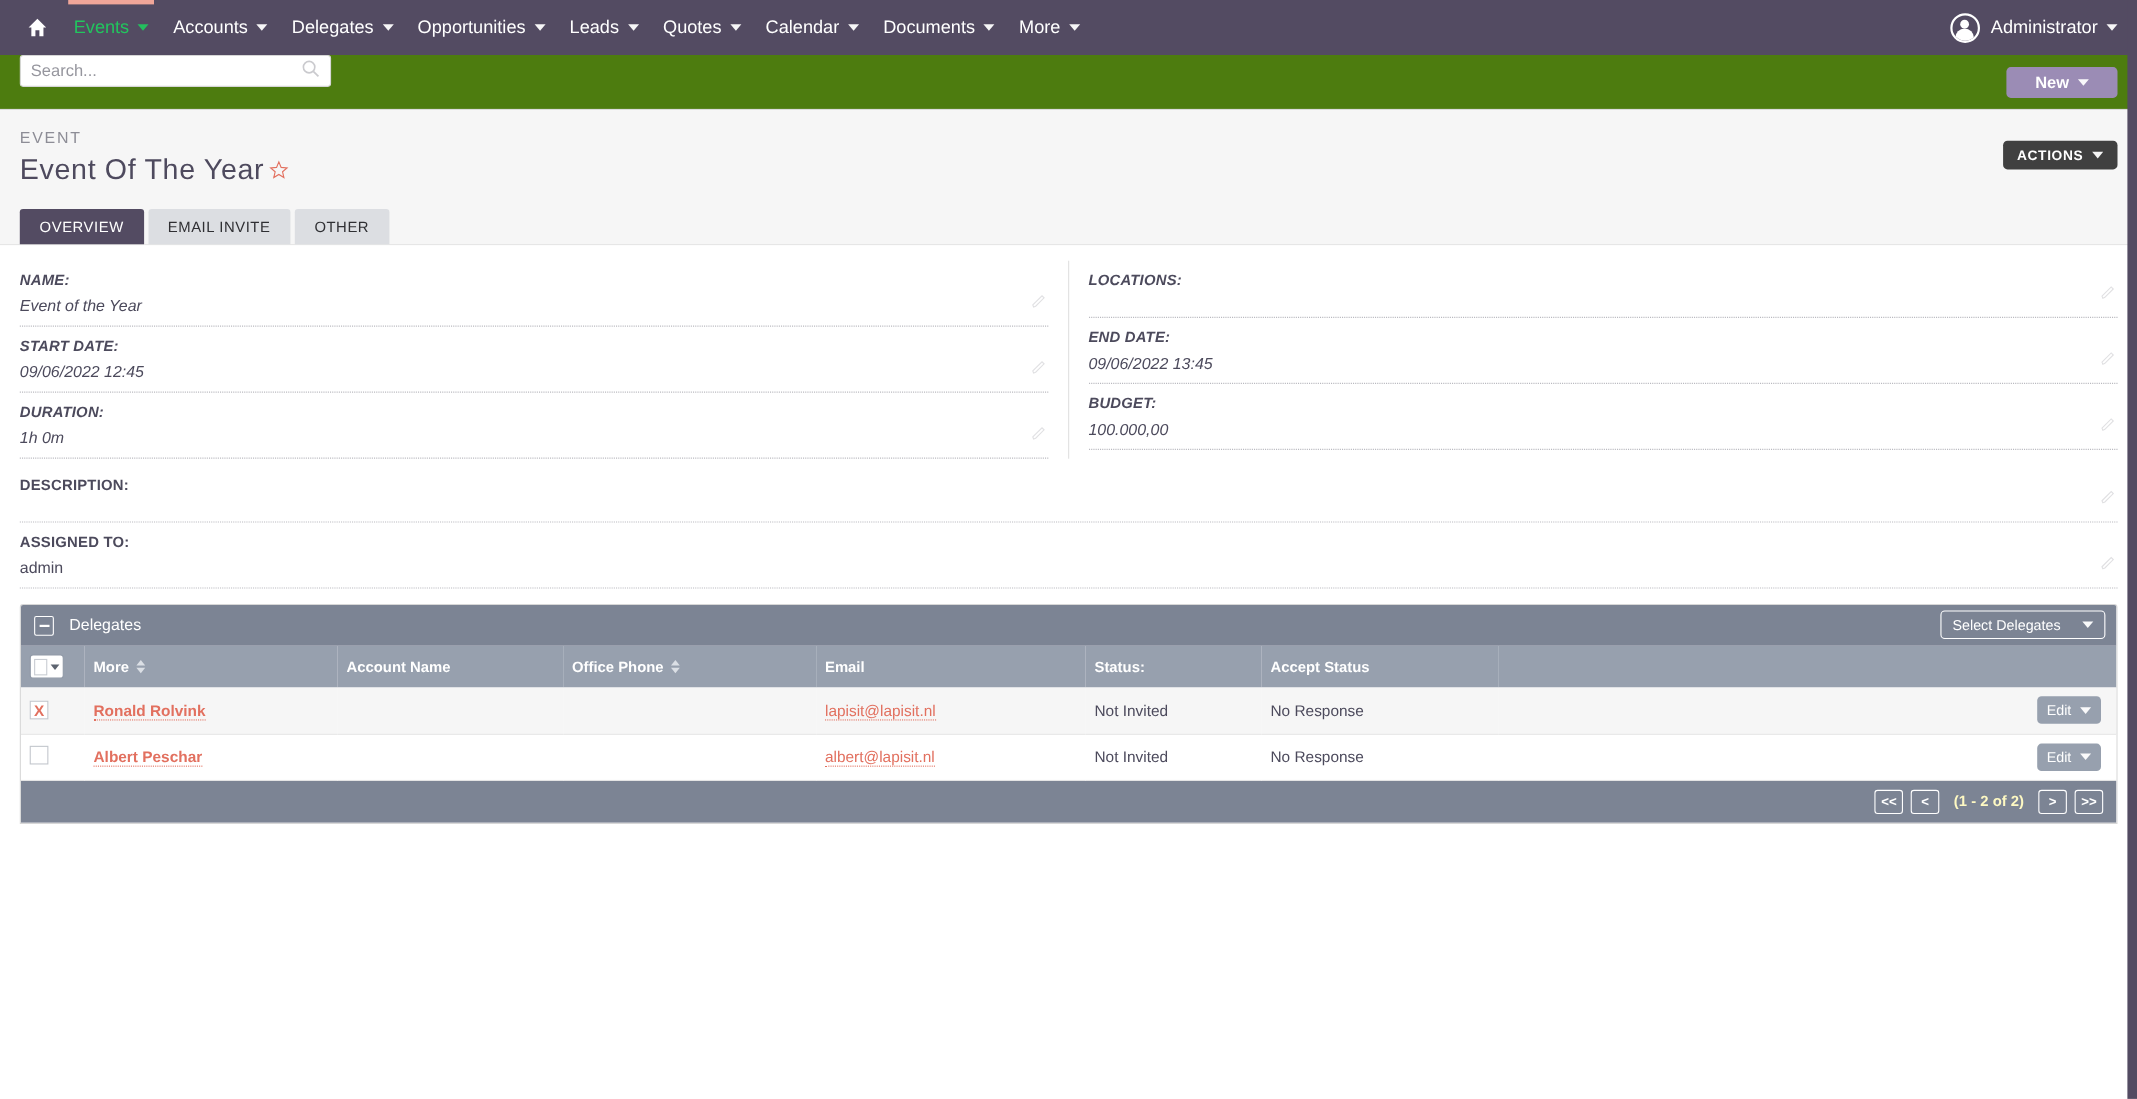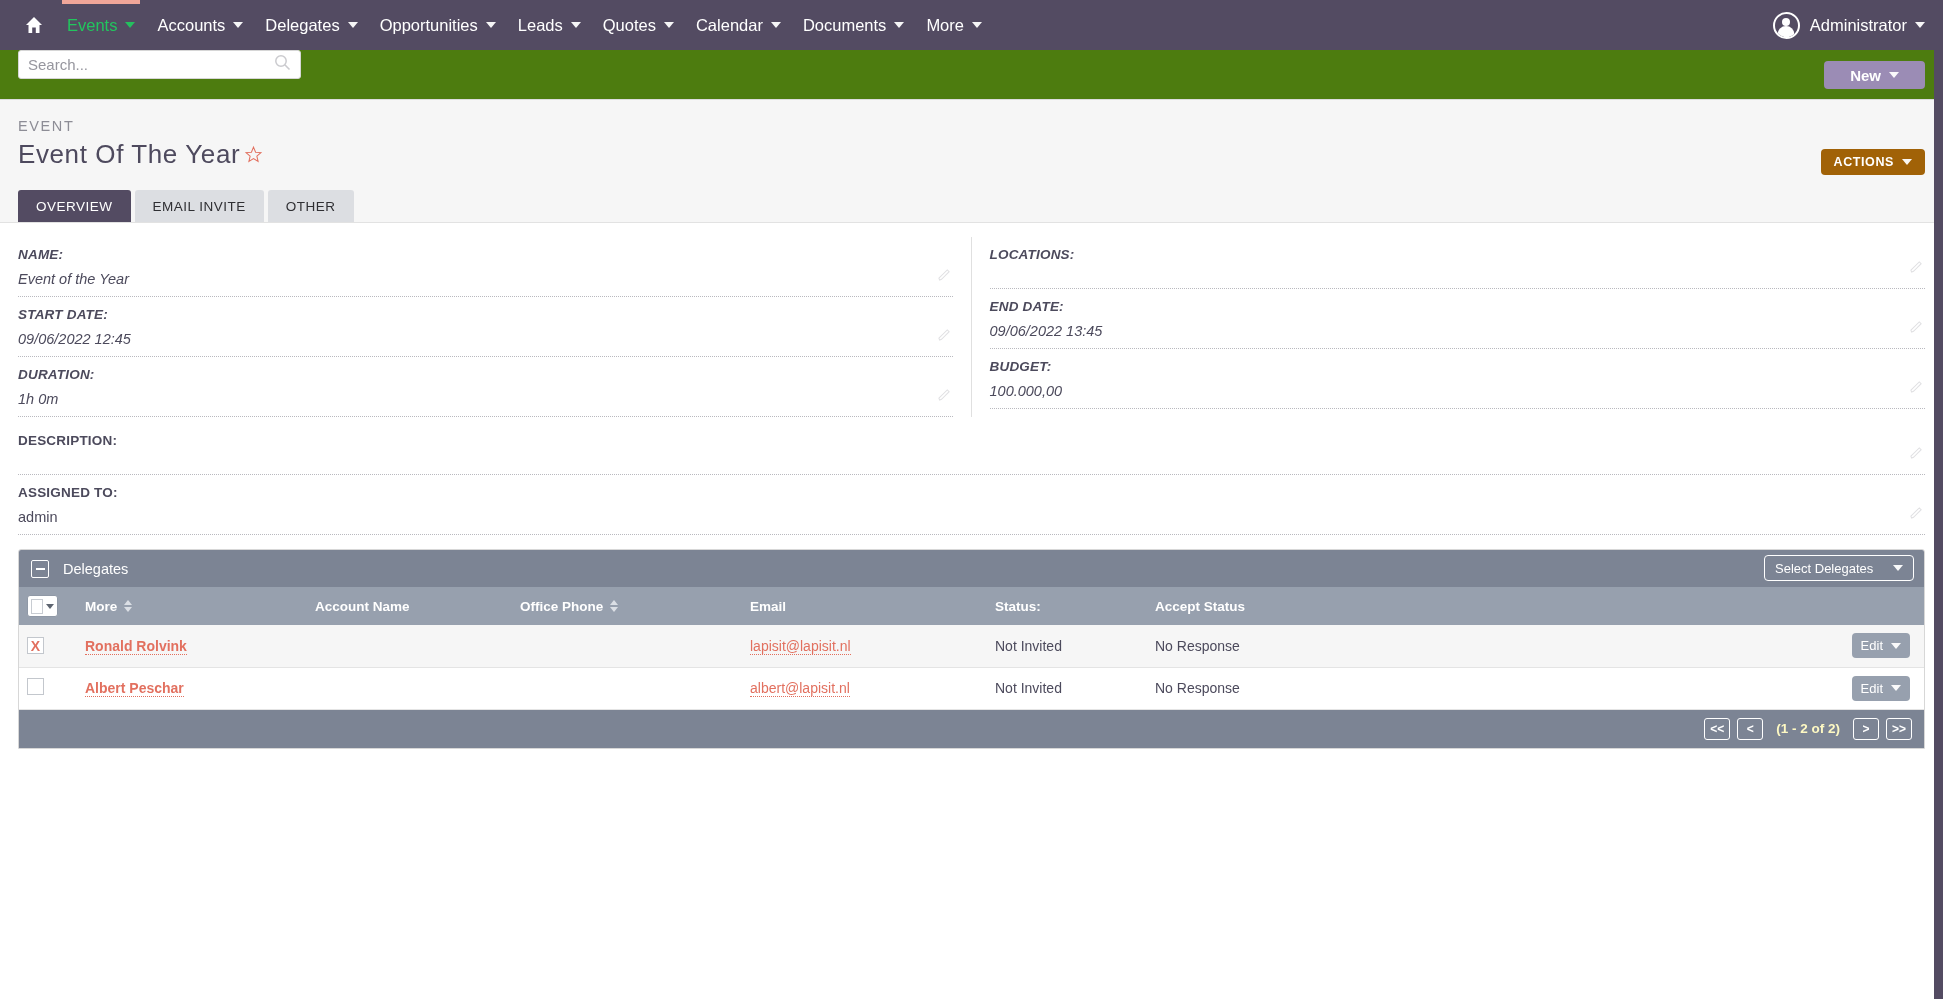--- a/index.html
+++ b/index.html
@@ -154,23 +154,23 @@
   .record-title-row { display: flex; align-items: center; }
   .record-title {
     font-size: 26px;
     color: #4e4a5e;
     letter-spacing: .6px;
     font-weight: normal;
   }
   .fav-star { margin-left: 4px; cursor: pointer; display: flex; }
   .actions-btn {
     position: absolute;
-    right: 18px; top: 49px;
+    right: 18px; top: 28px;
     height: 26px;
-    background: #a16207;
+    background: #404040;
     color: #fff;
     border: none;
     border-radius: 4px;
     font-size: 12.5px;
     font-weight: bold;
     letter-spacing: .6px;
     padding: 0 13px;
     display: flex; align-items: center;
     cursor: pointer;
     font-family: "Liberation Sans", sans-serif;

